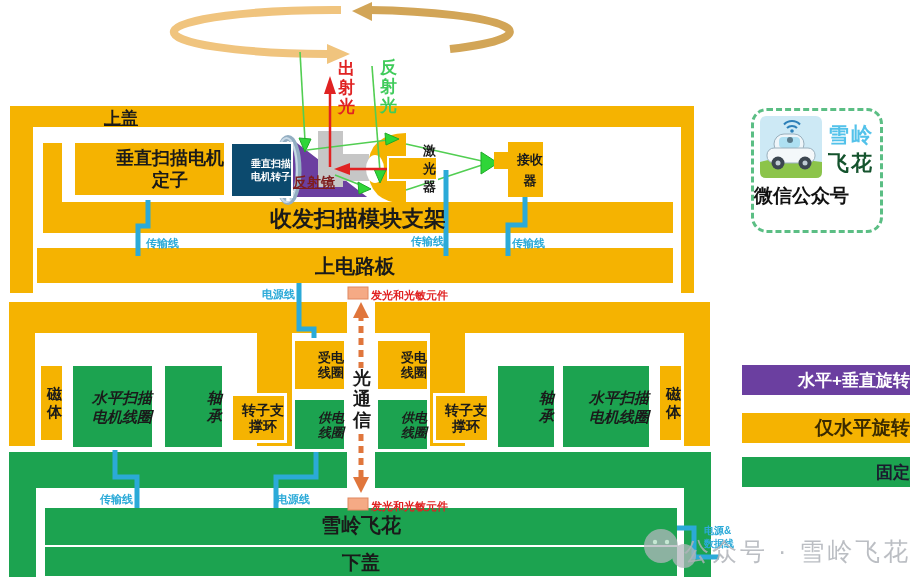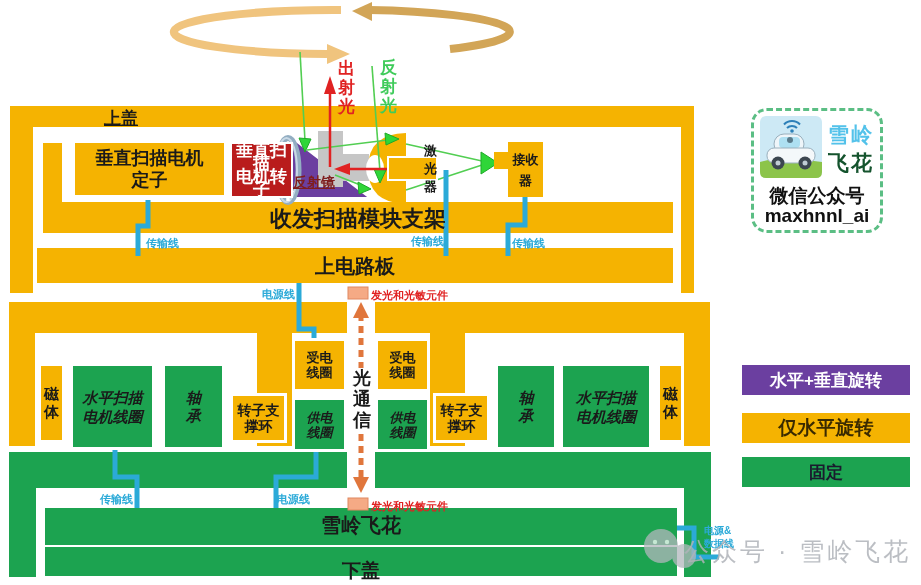--- a/index.html
+++ b/index.html
@@ -1,21 +1,21 @@
 <!DOCTYPE html>
 <html><head>
 <meta charset="utf-8">
 <style>
   html,body{margin:0;padding:0;}
   #stage{position:relative;width:921px;height:585px;background:#fff;overflow:hidden;
     font-family:"Liberation Sans",sans-serif;font-weight:700;color:#1a1a1a;}
   .abs{position:absolute;}
   .o{background:#F5B301;}
   .g{background:#1CA350;font-style:italic;}
-  .blk{position:absolute;display:flex;align-items:center;justify-content:center;
+  .blk{position:absolute;display:flex;align-items:center;justify-content:flex-end;
     text-align:center;white-space:pre-line;box-sizing:border-box;}
   .bw{border:3px solid #fff;}
   .lbl{position:absolute;white-space:pre-line;}
   .cyan{color:#2BAAD8;font-size:11px;}
   .red{color:#E02222;}
   svg.ov{position:absolute;left:0;top:0;}
 </style>
 </head>
 <body>
 
@@ -106,21 +106,21 @@
       <circle cx="661" cy="546" r="17" fill="#b2b7bd"></circle>
       <circle cx="684" cy="556" r="12" fill="#b2b7bd"></circle>
       <circle cx="655" cy="542" r="2.2" fill="#fff"></circle>
       <circle cx="667" cy="542" r="2.2" fill="#fff"></circle>
     </g>
   </svg>
 
   <div class="blk o bw" style="left:72px;top:140px;width:155px;height:58px;font-size:18px;line-height:22px;">
     <span>垂直扫描电机
 定子</span></div>
-  <div class="blk" style="left:230px;top:142px;width:63px;height:56px;background:#b91c1c;border:2px solid #fff;color:#fff;font-size:17px;line-height:13px;">
+  <div class="blk" style="left:230px;top:142px;width:63px;height:56px;background:#0c4a6e;border:2px solid #fff;color:#fff;font-size:10px;line-height:13px;">
     <span>垂直扫描
 电机转子</span></div>
   <div class="blk o" style="left:387px;top:156px;width:51px;height:25px;font-size:13px;border:2px solid #fff;padding-left:36px;">
     <span>激光器</span></div>
   <div class="abs o" style="left:494px;top:152px;width:16px;height:17px;"></div>
   <div class="blk o" style="left:508px;top:142px;width:35px;height:55px;font-size:13px;line-height:21px;">
     <span>接收
 器</span></div>
 
   <div class="blk o bw" style="left:38px;top:363px;width:27px;height:80px;font-size:15px;line-height:18px;">
@@ -158,21 +158,21 @@
 电机线圈</span></div>
   <div class="blk o bw" style="left:657px;top:363px;width:27px;height:80px;font-size:15px;line-height:18px;">
     <span>磁
 体</span></div>
 
   <div class="lbl" style="left:104px;top:107px;font-size:17px;text-decoration:underline;">上盖</div>
   <div class="lbl" style="left:293px;top:174px;font-size:14px;color:#7f1d1d;text-decoration:underline;">反射镜</div>
   <div class="lbl" style="left:43px;top:204px;width:630px;text-align:center;font-size:22px;">收发扫描模块支架</div>
   <div class="lbl" style="left:37px;top:253px;width:636px;text-align:center;font-size:20px;">上电路板</div>
   <div class="lbl" style="left:45px;top:512px;width:632px;text-align:center;font-size:20px;">雪岭飞花</div>
-  <div class="lbl" style="left:45px;top:550px;width:632px;text-align:center;font-size:19px;margin-top:8px;">下盖</div>
+  <div class="lbl" style="left:45px;top:550px;width:632px;text-align:center;font-size:19px;">下盖</div>
 
   <div class="lbl red" style="left:338px;top:59px;font-size:17px;line-height:19px;text-align:center;">出
 射
 光</div>
   <div class="lbl" style="left:380px;top:58px;font-size:17px;line-height:19px;text-align:center;color:#3FCB5A;">反
 射
 光</div>
   <div class="lbl" style="left:351px;top:368px;font-size:18px;line-height:21px;text-align:center;background:#fff;padding:0 2px;">光
 通
 信</div>
@@ -207,19 +207,18 @@
       <rect x="19" y="21" width="21" height="11" rx="4" fill="#aee0f2"></rect>
       <circle cx="30" cy="24" r="3" fill="#5a7a8a"></circle>
       <rect x="7" y="32" width="48" height="15" rx="7" fill="#f4f8fa" stroke="#9ab0bd"></rect>
       <circle cx="18" cy="47" r="6.5" fill="#3c4650"></circle>
       <circle cx="18" cy="47" r="2.5" fill="#c0ccd4"></circle>
       <circle cx="45" cy="47" r="6.5" fill="#3c4650"></circle>
       <circle cx="45" cy="47" r="2.5" fill="#c0ccd4"></circle>
     </svg>
     <div class="lbl" style="left:74px;top:10px;font-size:21px;letter-spacing:2px;color:#53C2EA;">雪岭</div>
     <div class="lbl" style="left:74px;top:38px;font-size:21px;letter-spacing:2px;color:#14532d;">飞花</div>
-    <div class="lbl" style="left:0;top:72px;width:126px;text-align:center;font-size:19px;color:#111;">微信公众号</div>
-    <div class="lbl" style="left:0;top:94px;width:126px;text-align:center;font-size:19px;color:#111;">maxhnnl_ai</div>
+    <div class="lbl" style="left:0;top:72px;width:126px;font-size:19px;color:#111;">微信公众号</div>
   </div>
 
   <div class="lbl" style="left:684px;top:535px;font-size:25px;letter-spacing:3px;color:rgba(175,179,184,0.85);font-weight:400;white-space:nowrap;">公众号 · 雪岭飞花</div>
 
 </div>
 
 </body></html>

